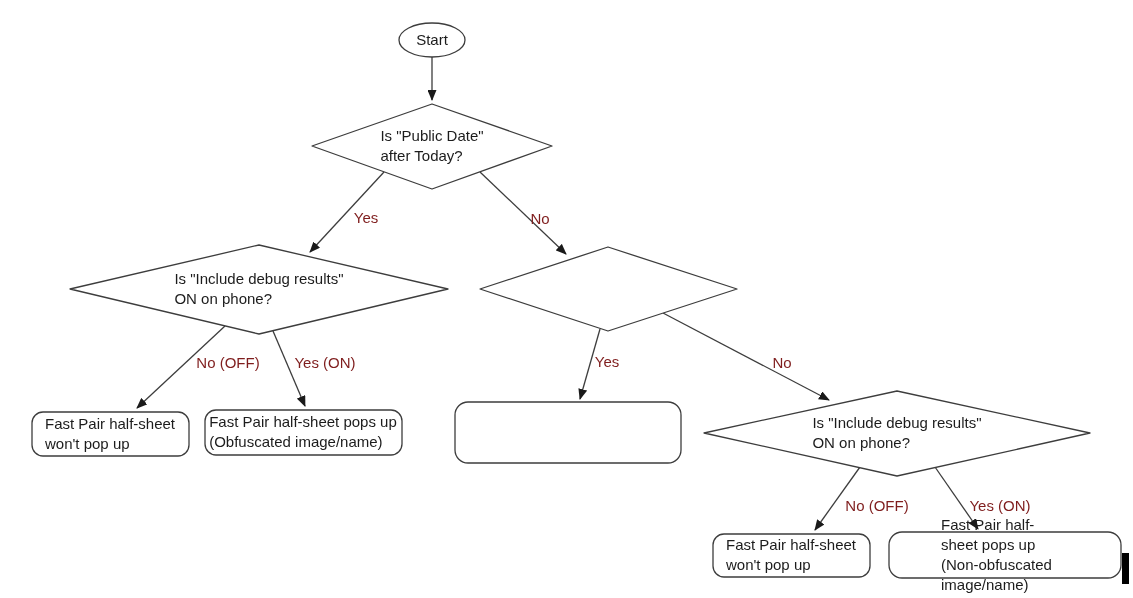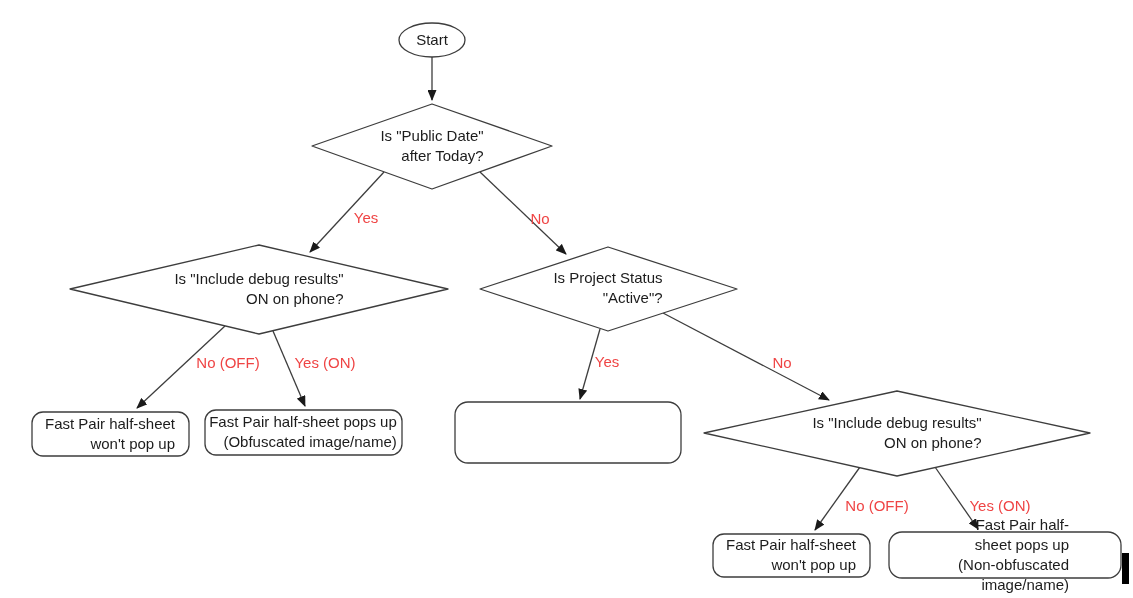--- a/index.html
+++ b/index.html
@@ -7,31 +7,31 @@
     position:relative;
     width:1133px;height:598px;
     background:#ffffff;
     font-family:"Liberation Sans",sans-serif;
     overflow:hidden;
   }
   .canvas svg{position:absolute;left:0;top:0;}
   .lbl{
     position:absolute;
     transform:translate(-50%,-50%);
-    text-align:right;
+    text-align:left;
     white-space:pre-line;
     font-size:15px;
     line-height:20px;
     color:#1c1c1c;
   }
   .elbl{
     position:absolute;
     transform:translate(-50%,-50%);
     font-size:15px;
-    color:#ef4444;
+    color:#7f1d1d;
     white-space:nowrap;
   }
   .shape{fill:#ffffff;stroke:#3d3d3d;stroke-width:1.3;}
   .edge{stroke:#3d3d3d;stroke-width:1.3;fill:none;}
 </style>
 </head>
 <body>
 
 <div class="canvas">
 
@@ -64,22 +64,20 @@
     <rect class="shape" x="889" y="532" width="232" height="46" rx="13"></rect>
 
     <rect x="1122" y="553" width="7" height="31" fill="#000000"></rect>
   </svg>
 
   <div class="lbl" style="left:432px;top:40px;">Start</div>
   <div class="lbl" style="left:432px;top:146px;">Is "Public Date"
 after Today?</div>
   <div class="lbl" style="left:259px;top:289px;">Is "Include debug results"
 ON on phone?</div>
-  <div class="lbl" style="left:608px;top:288px;">Is Project Status
-"Active"?</div>
   <div class="lbl" style="left:897px;top:433px;">Is "Include debug results"
 ON on phone?</div>
   <div class="lbl" style="left:110px;top:434px;">Fast Pair half-sheet
 won't pop up</div>
   <div class="lbl" style="left:303px;top:432px;">Fast Pair half-sheet pops up
 (Obfuscated image/name)</div>
   <div class="lbl" style="left:791px;top:555px;">Fast Pair half-sheet
 won't pop up</div>
   <div class="lbl" style="left:1005px;top:555px;">Fast Pair half-sheet pops up
 (Non-obfuscated image/name)</div>

